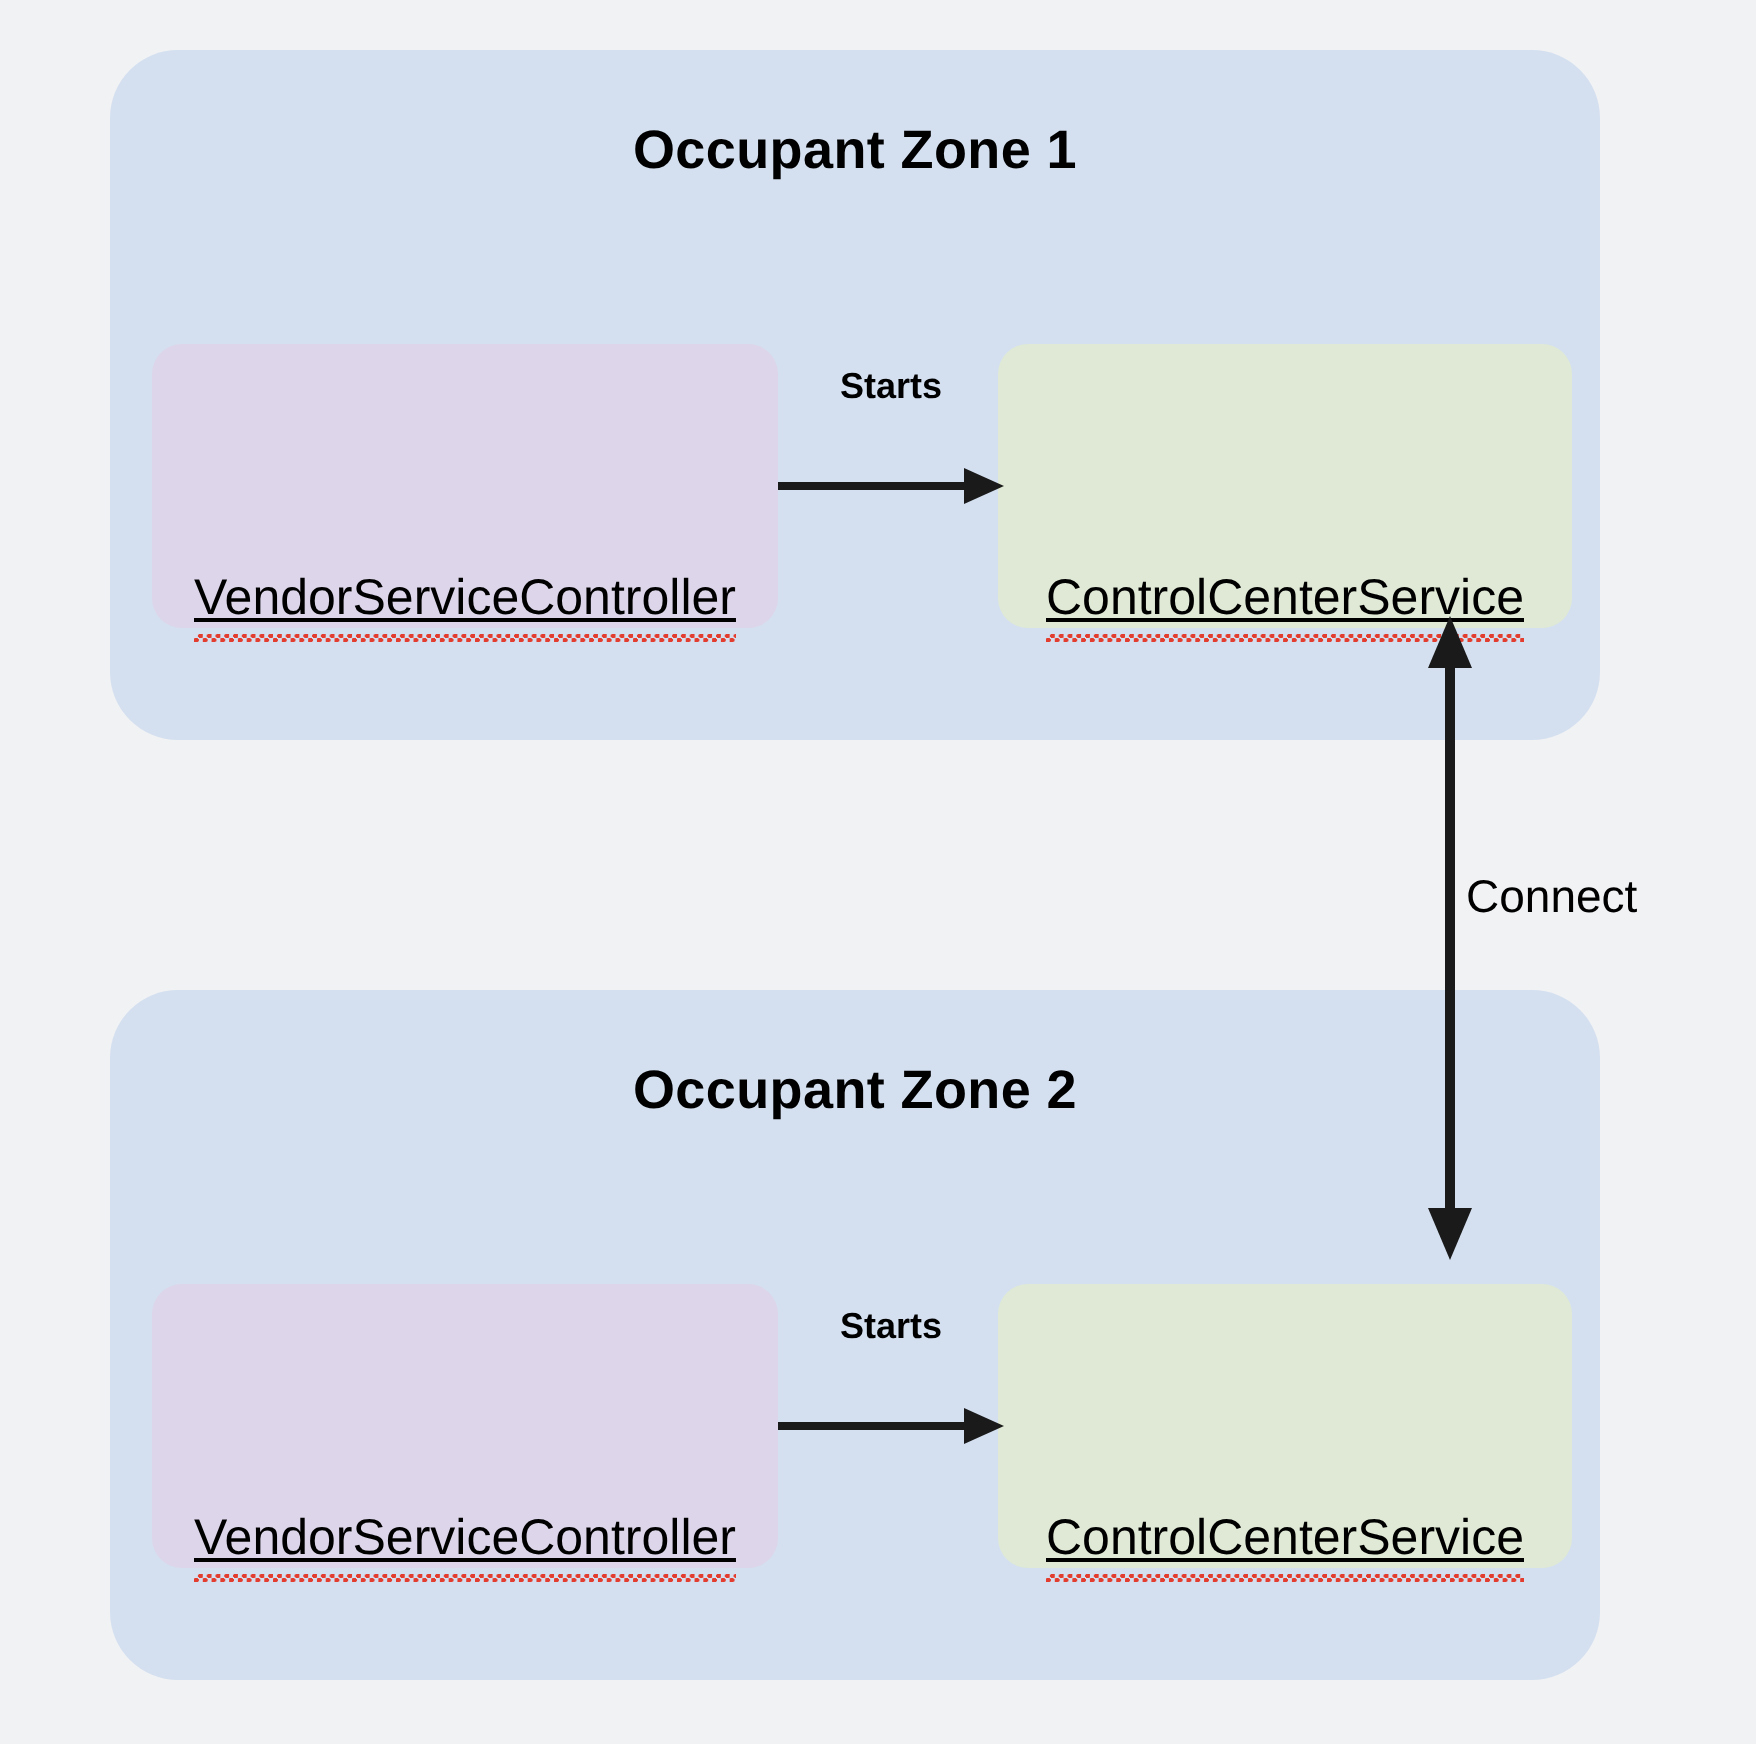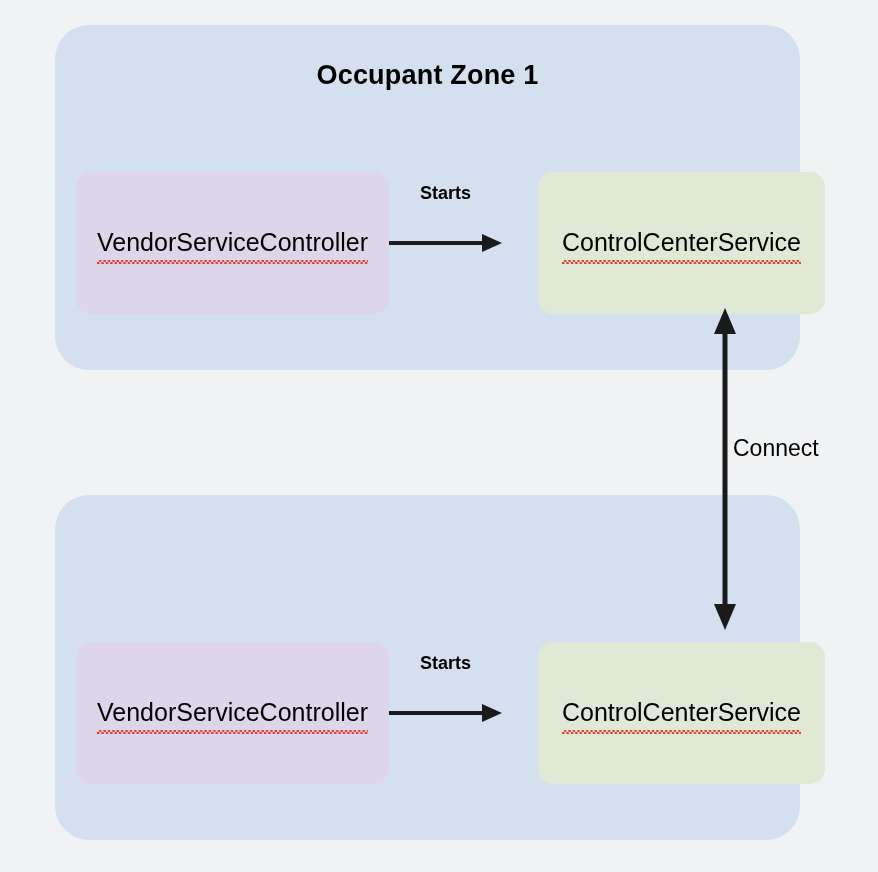--- a/index.html
+++ b/index.html
@@ -42,25 +42,26 @@
     letter-spacing: 0.2px;
     line-height: 1.1;
   }
 
   
   .node {
     position: absolute;
     border-radius: 15px;
     box-sizing: border-box;
     display: flex;
-    align-items: center;
+    align-items: flex-end;
     justify-content: center;
+    text-decoration: underline;
   }
   .node-purple { background: #ddd5e9; }
-  .node-green  { background: #dfe9d5; margin-left: 39px; }
+  .node-green  { background: #dfe9d5; }
 
   
   .node-left  { left: 21px;  top: 147px; width: 313px; height: 142px; }
   .node-right { left: 444px; top: 147px; width: 287px; height: 142px; }
 
   .node-label {
     position: relative;
     font-size: 25px;
     font-weight: normal;
     color: #000000;
@@ -140,20 +141,21 @@
 
     <div class="starts-label">Starts</div>
 
     <svg class="starts-arrow" viewBox="0 0 113 24">
       <line x1="0" y1="12" x2="95" y2="12" stroke="#1a1a1a" stroke-width="4"></line>
       <polygon points="93,3 113,12 93,21" fill="#1a1a1a"></polygon>
     </svg>
   </div>
 
   <div class="zone" id="zone-2">
+    <div class="zone-title">Occupant Zone 2</div>
 
     <div class="node node-purple node-left">
       <span class="node-label">VendorServiceController</span>
     </div>
 
     <div class="node node-green node-right">
       <span class="node-label">ControlCenterService</span>
     </div>
 
     <div class="starts-label">Starts</div>

